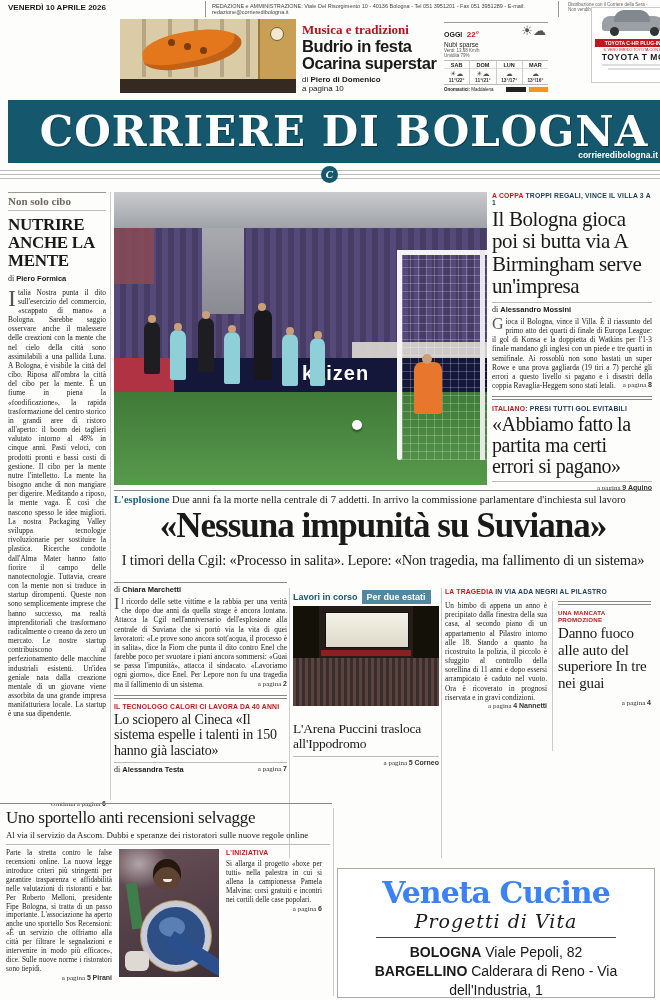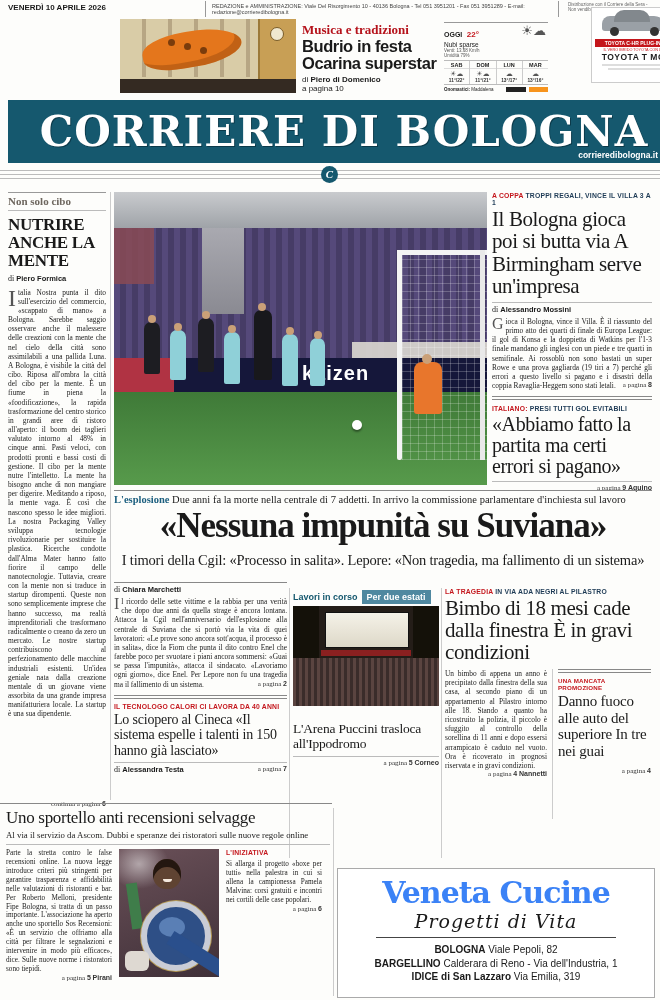--- a/index.html
+++ b/index.html
@@ -69,21 +69,21 @@
   .player{position:absolute;border-radius:7px 7px 2px 2px;}
   .player:before{content:"";position:absolute;top:-7px;left:4px;width:8px;height:8px;border-radius:50%;background:#caa078;}
   .lavori-bar{display:flex;font-family:"Liberation Sans",sans-serif;font-weight:bold;font-size:9px;height:14px;line-height:14px;}
   .lavori-a{color:#15586e;padding-right:4px;}
   .lavori-b{background:#4f88a0;color:#fff;padding:0 5px;}
   
   .veneta{left:337px;top:868px;width:316px;height:128px;border:1px solid #aaa;background:#fff;text-align:center;}
   .ven-brand{color:#3b82f6;font-family:"DejaVu Serif",serif;font-weight:bold;font-size:30px;letter-spacing:-1px;margin-top:6px;}
   .ven-slogan{font-style:italic;font-size:19px;letter-spacing:1px;margin-top:0px;font-family:"DejaVu Serif",serif;}
   .ven-hr{width:240px;height:1px;background:#444;margin:5px auto;}
-  .ven-addr{font-size:10px;font-family:"Liberation Sans",sans-serif;line-height:1.35;}
+  .ven-addr{font-size:14px;font-family:"Liberation Sans",sans-serif;line-height:1.35;}
   .vline{background:#ccc;width:1px;}
   .hline{background:#bbb;height:1px;}
 </style>
 </head>
 <body>
 
 <div id="page">
 
   <div class="abs topdate" style="left:8px;top:3px;">VENERDÌ 10 APRILE 2026</div>
   <div class="abs topmid" style="left:205px;top:1px;width:340px;">REDAZIONE e AMMINISTRAZIONE: Viale Del Risorgimento 10 - 40136 Bologna - Tel 051 3951201 - Fax 051 3951289 - E-mail: redazione@corrieredibologna.it</div>
@@ -266,21 +266,20 @@
       <div class="abs" style="left:0;top:52px;width:146px;height:48px;background:repeating-linear-gradient(90deg,#5a4440 0 3px,#3a2c2a 3px 6px),repeating-linear-gradient(0deg,rgba(0,0,0,.3) 0 2px,transparent 2px 5px);"></div>
     </div>
     <div class="hl-sm2" style="margin-top:16px;">L'Arena Puccini trasloca all'Ippodromo</div>
     <div class="hline" style="margin:4px 0 2px 0;"></div>
     <div class="pageref"><span>a pagina</span> <b>5</b> <b>Corneo</b></div>
   </div>
   <div class="abs vline" style="left:441px;top:588px;height:270px;"></div>
 
   <div class="abs" style="left:445px;top:588px;width:207px;">
     <div class="kick"><span class="r">LA TRAGEDIA</span> <span class="b">IN VIA ADA NEGRI AL PILASTRO</span></div>
-    <div class="hl-bimbo" style="margin-top:2px;">Bimbo di 18 mesi cade dalla finestra È in gravi condizioni</div>
     <div style="display:flex;margin-top:6px;">
       <div style="width:102px;">
         <div class="body-sm jus">Un bimbo di appena un anno è precipitato dalla finestra della sua casa, al secondo piano di un appartamento al Pilastro intorno alle 18. Stando a quanto ha ricostruito la polizia, il piccolo è sfuggito al controllo della sorellina di 11 anni e dopo essersi arrampicato è caduto nel vuoto. Ora è ricoverato in prognosi riservata e in gravi condizioni.</div>
         <div class="pageref"><span>a pagina</span> <b>4</b> <b>Nannetti</b></div>
       </div>
       <div class="vline" style="margin:0 5px;height:150px;"></div>
       <div style="width:93px;">
         <div class="dbl"></div>
         <div class="kick" style="font-size:6.2px;margin-top:4px;"><span class="r">UNA MANCATA PROMOZIONE</span></div>
         <div class="hl-sm2" style="font-size:15px;margin-top:2px;">Danno fuoco alle auto del superiore In tre nei guai</div>

